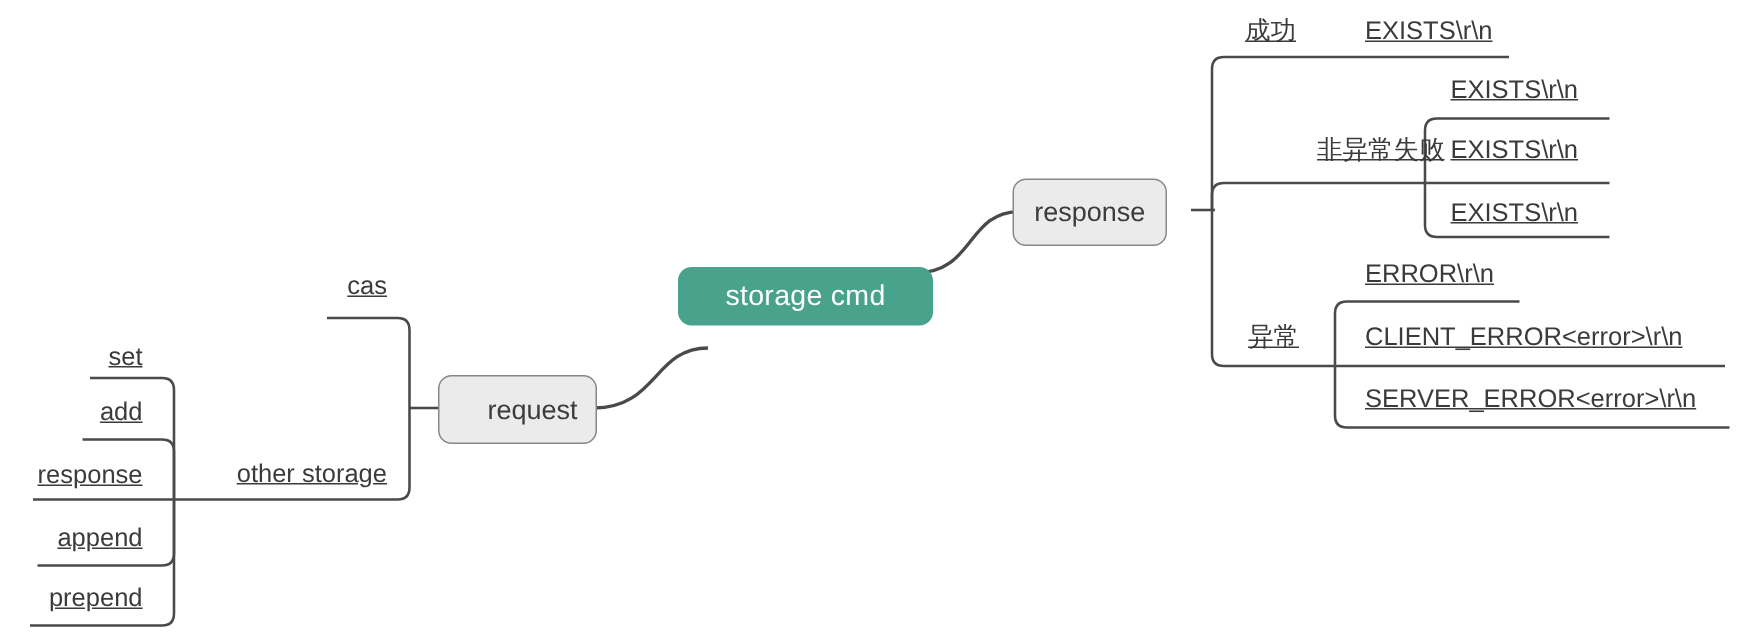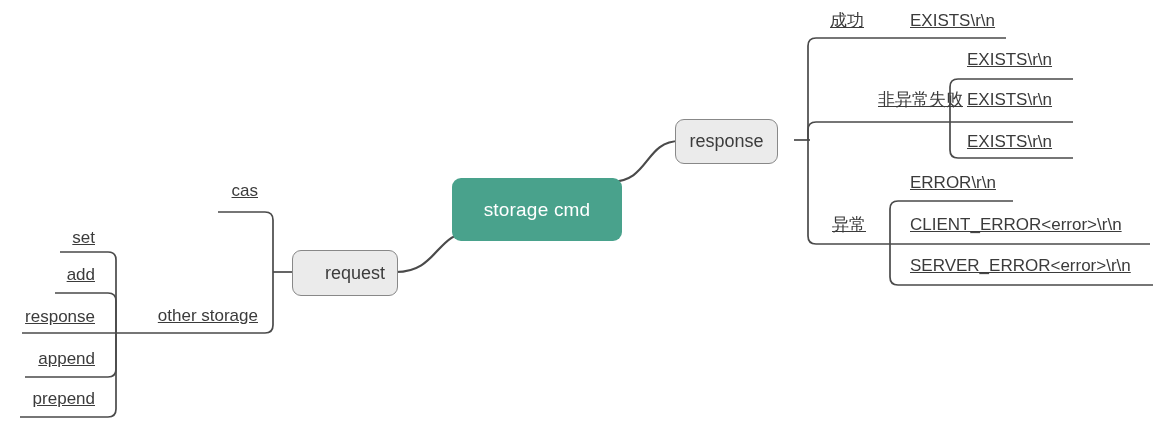--- a/index.html
+++ b/index.html
@@ -59,21 +59,21 @@
     <path class="thin" d="M60 252 H108 Q116 252 116 260 V333"></path>
     <path class="thin" d="M55 293 H108 Q116 293 116 301 V333"></path>
     <path class="thin" d="M22 333 H116"></path>
     <path class="thin" d="M25 377 H108 Q116 377 116 369 V333"></path>
     <path class="thin" d="M20 417 H108 Q116 417 116 409 V333"></path>
 
     <path class="curve" d="M396 272 C438 272 436 232 472 232"></path>
     <path class="curve" d="M610 182 C650 182 644 141 680 141"></path>
   </svg>
 
-  <div class="topic root" style="left:452px;top:178px;width:170px;height:63px;">storage cmd</div>
+  <div class="topic root" style="left:452px;top:178px;width:170px;height:39px;">storage cmd</div>
 
   <div class="topic" style="left:292px;top:250px;width:106px;height:46px;padding-left:20px;">request</div>
 
   <div class="topic" style="left:675px;top:119px;width:103px;height:45px;">response</div>
 
   <span class="lbl" style="right:902px;top:180px;">cas</span>
   <span class="lbl" style="right:902px;top:305px;">other storage</span>
   <span class="lbl" style="right:1065px;top:227px;">set</span>
   <span class="lbl" style="right:1065px;top:264px;">add</span>
   <span class="lbl" style="right:1065px;top:306px;">response</span>

